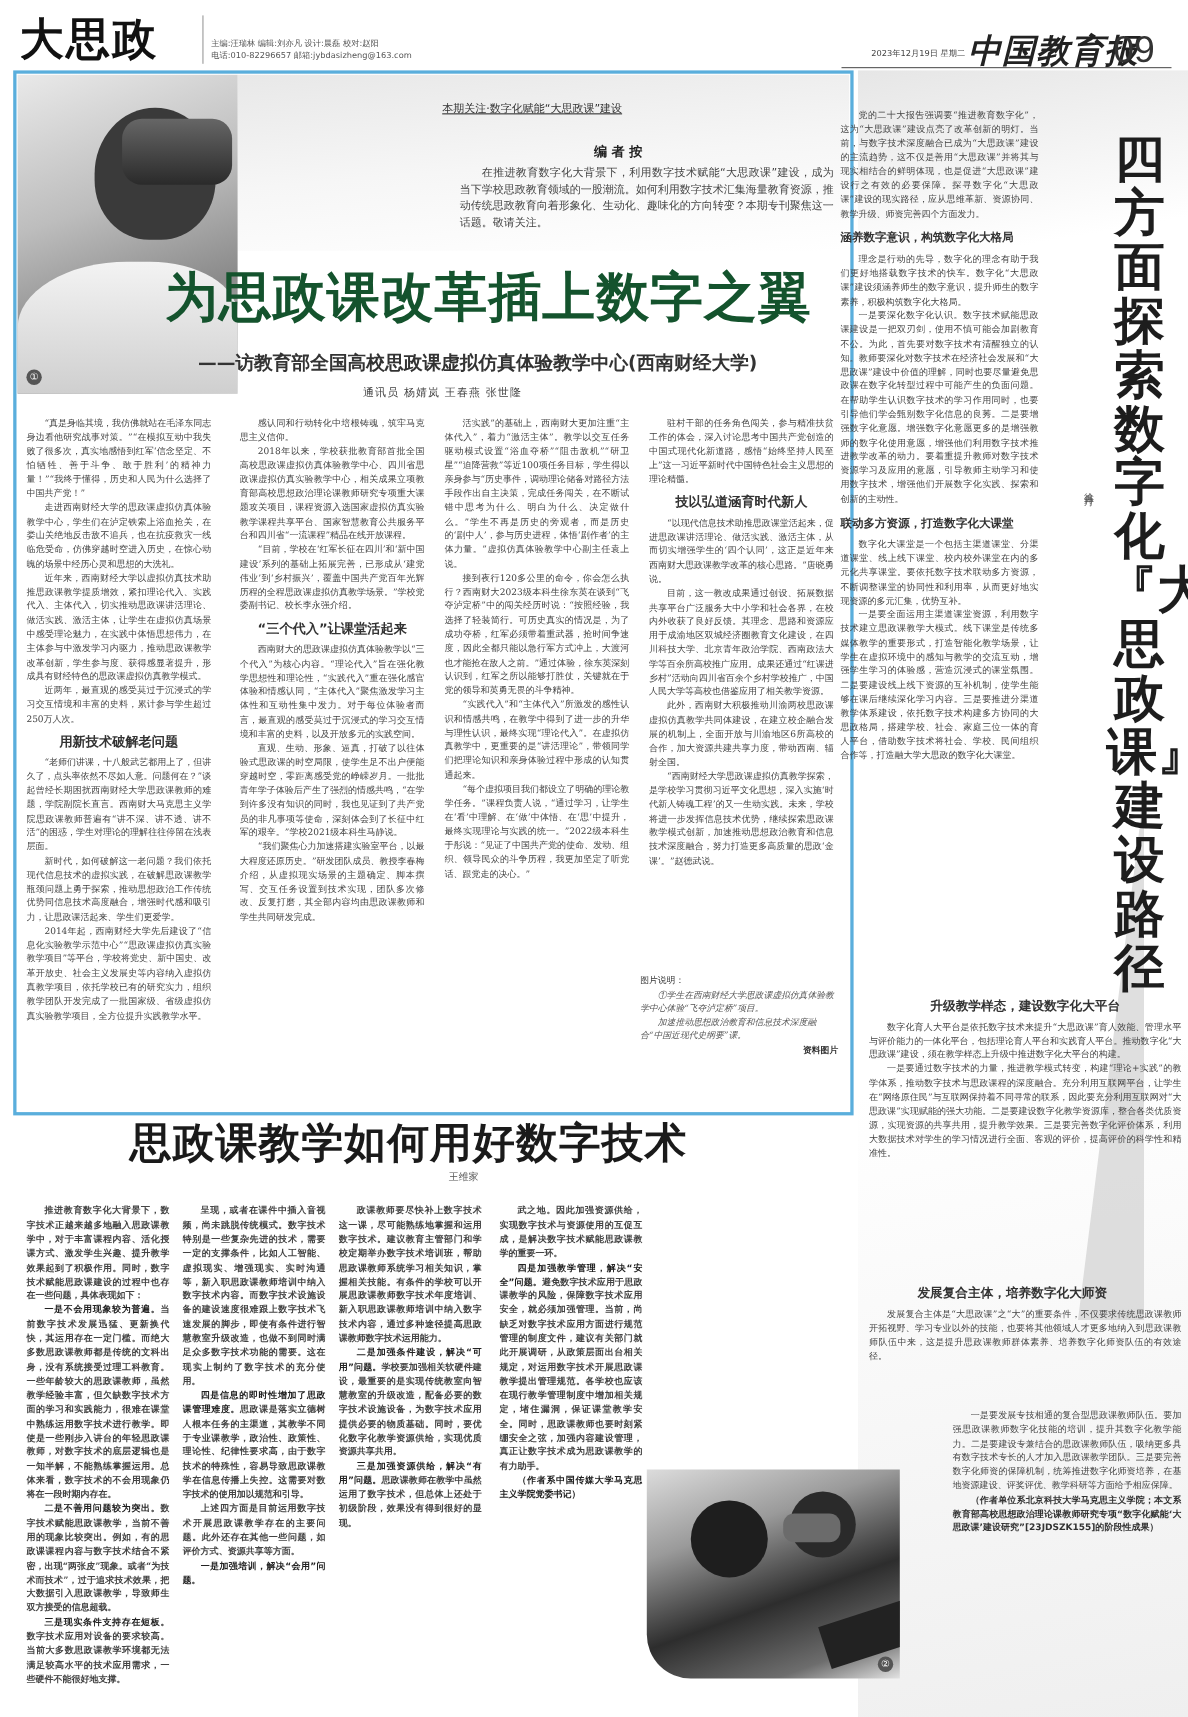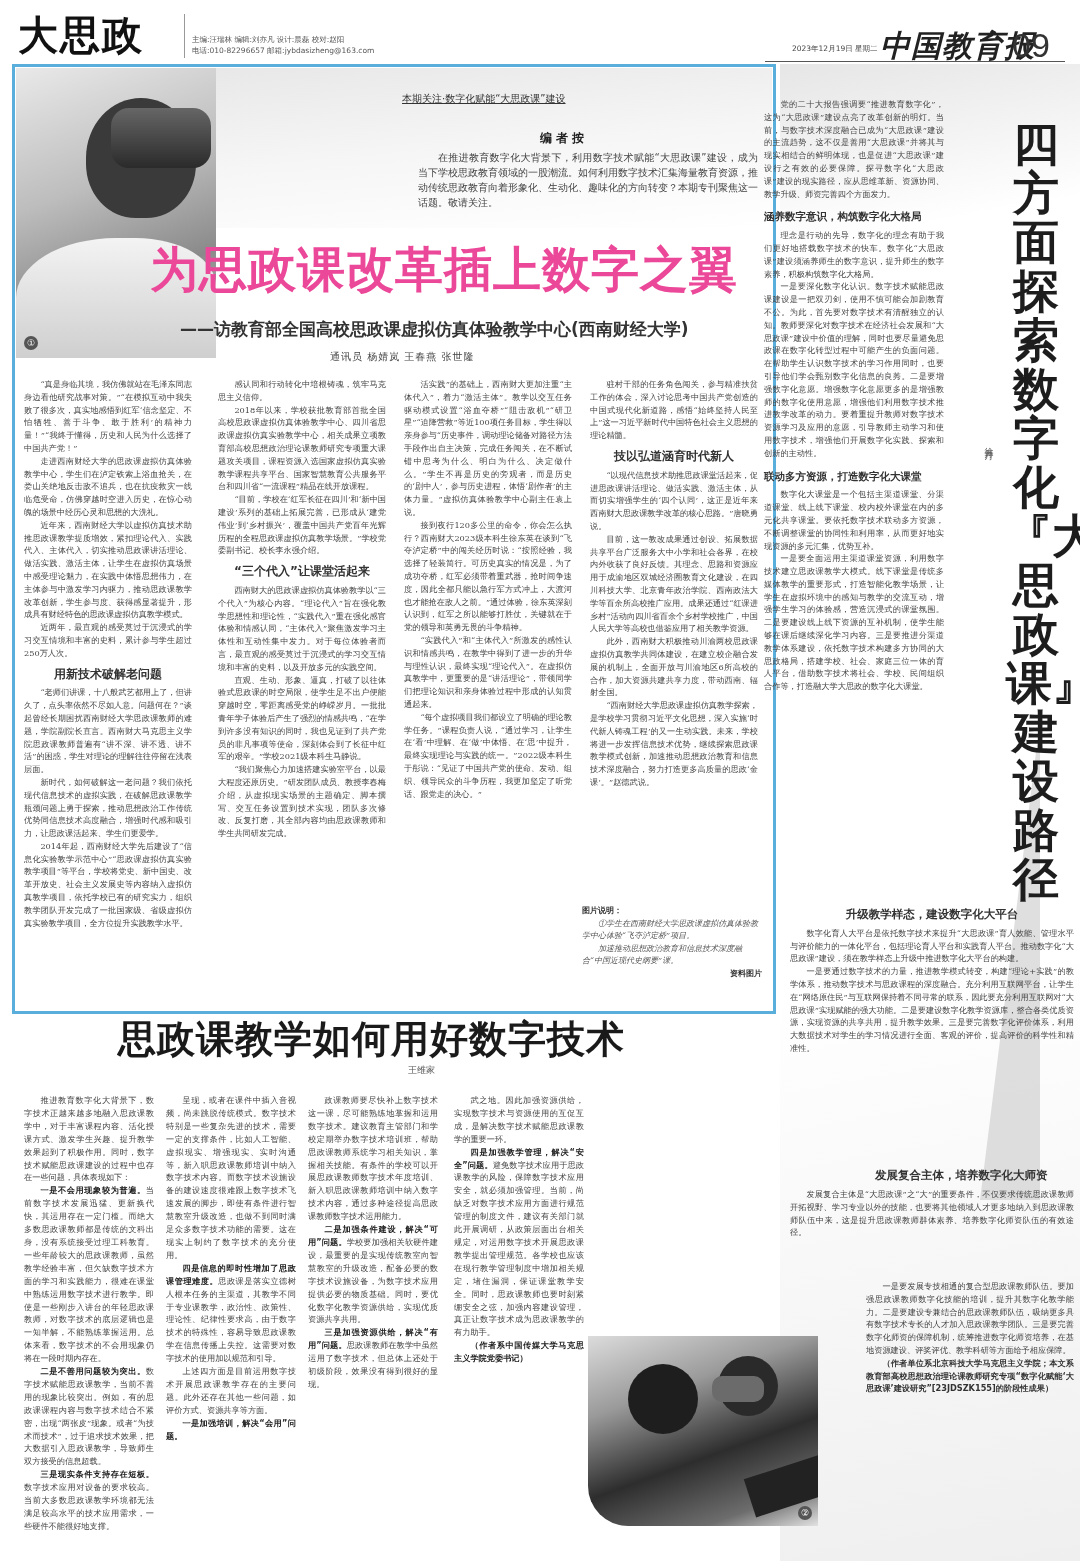--- a/index.html
+++ b/index.html
@@ -22,57 +22,57 @@
   .photo-vr .head { position: absolute; left: 70px; top: 30px; width: 110px; height: 120px; border-radius: 50% 50% 45% 45%; background: #3a3a3a; }
   .photo-vr .headset { position: absolute; left: 95px; top: 40px; width: 100px; height: 60px; border-radius: 18px; background: linear-gradient(#666,#2a2a2a); }
   .photo-vr .shirt { position: absolute; left: 0; top: 170px; width: 200px; height: 120px; background: linear-gradient(180deg,#f3f3f3,#cfcfcf); border-radius: 50% 40% 0 0; }
   .photo-num { position: absolute; left: 8px; bottom: 8px; width: 14px; height: 14px; border-radius: 50%; background: #555; color: #fff; font-size: 9px; text-align: center; line-height: 14px; font-family: "DejaVu Sans", sans-serif; }
   .photo-top-bg { position: absolute; left: 216px; top: 68px; width: 556px; height: 160px; background: linear-gradient(175deg,#e8e8e8 0%, #f6f6f6 50%, #ffffff 100%); }
 
   .focus-label { position: absolute; left: 402px; top: 92px; font-family: "DejaVu Sans", sans-serif; font-size: 10px; font-weight: normal; color: #333; text-decoration: underline; }
   .editor-title { position: absolute; left: 540px; top: 130px; font-family: "DejaVu Sans", sans-serif; font-weight: bold; font-size: 12px; letter-spacing: 4px; color: #222; }
   .editor-text { position: absolute; left: 418px; top: 150px; width: 340px; font-family: "DejaVu Sans", sans-serif; font-size: 10px; line-height: 15px; color: #444; text-indent: 2em; text-align: justify; }
 
-  .headline { position: absolute; left: 150px; top: 238px; font-family: "DejaVu Sans", sans-serif; font-weight: bold; font-size: 48px; color: #ec4899; letter-spacing: 1px; }
+  .headline { position: absolute; left: 150px; top: 238px; font-family: "DejaVu Sans", sans-serif; font-weight: bold; font-size: 48px; color: #14532d; letter-spacing: 1px; }
   .subhead { position: absolute; left: 180px; top: 318px; font-family: "DejaVu Sans", sans-serif; font-size: 17px; color: #333; }
   .byline { position: absolute; left: 330px; top: 350px; font-size: 10px; color: #444; letter-spacing: 1px; }
 
   .cols { position: absolute; font-size: 8.2px; line-height: 12.8px; color: #444; text-align: justify; }
   .cols p { text-indent: 2em; }
   .cols h4 { font-family: "DejaVu Sans", sans-serif; font-size: 12px; font-weight: bold; color: #333; text-align: center; margin: 8px 0 6px; }
   .col-a { left: 24px; top: 378px; width: 168px; height: 625px; overflow: hidden; }
   .col-b { left: 218px; top: 378px; width: 168px; height: 625px; overflow: hidden; }
   .col-c { left: 404px; top: 378px; width: 168px; height: 625px; overflow: hidden; }
   .col-d { left: 590px; top: 378px; width: 168px; height: 500px; overflow: hidden; }
   .caption { position: absolute; left: 582px; top: 886px; width: 180px; font-size: 8px; line-height: 12.5px; color: #555; }
-  .caption .cap-title { font-family: "DejaVu Sans", sans-serif; font-weight: bold; color: #333; margin-top: 19px; }
+  .caption .cap-title { font-family: "DejaVu Sans", sans-serif; font-weight: normal; color: #333; }
   .caption p { text-indent: 2em; font-style: italic; }
   .caption .credit { text-align: right; font-family: "DejaVu Sans", sans-serif; font-weight: bold; color: #333; font-style: normal; }
 
   
   .right-bg { position: absolute; left: 780px; top: 64px; width: 300px; height: 1497px; background: linear-gradient(170deg,#e6e6e6 0%, #ffffff 12%, #ffffff 60%, #efefef 100%); }
   .right-text { position: absolute; left: 764px; top: 98px; width: 180px; font-size: 8.2px; line-height: 12.8px; color: #444; text-align: justify; }
   .right-text p { text-indent: 2em; }
   .right-text h4 { font-family: "DejaVu Sans", sans-serif; font-size: 10.5px; font-weight: bold; color: #333; margin: 10px 0 6px; }
   .vertical-title { position: absolute; left: 1006px; top: 120px; width: 60px; font-family: "DejaVu Sans", sans-serif; font-weight: bold; font-size: 46px; line-height: 49px; color: #1d1d1d; text-align: center; word-break: break-all; }
   .v-author { position: absolute; left: 982px; top: 440px; writing-mode: vertical-rl; font-size: 9px; color: #555; letter-spacing: 2px; }
   .grey-wedge { position: absolute; left: 980px; top: 720px; width: 0; height: 0; border-left: 60px solid transparent; border-bottom: 480px solid #c9c9c9; opacity: .6; }
   .right-lower { position: absolute; left: 790px; top: 904px; width: 284px; font-size: 8.2px; line-height: 12.8px; color: #444; text-align: justify; }
   .right-lower p { text-indent: 2em; }
   .right-lower h4 { font-family: "DejaVu Sans", sans-serif; font-size: 11.5px; font-weight: bold; color: #333; text-align: center; margin: 4px 0 6px; }
   .right-bottom { position: absolute; left: 866px; top: 1196px; width: 208px; font-size: 8.2px; line-height: 12.8px; color: #444; text-align: justify; }
   .right-bottom p { text-indent: 2em; }
   .right-bottom .note { font-family: "DejaVu Sans", sans-serif; font-weight: bold; color: #333; }
-  .right-h-complex { position: absolute; left: 834px; top: 1168px; font-family: "DejaVu Sans", sans-serif; font-size: 11.5px; font-weight: bold; color: #333; margin-left: 41px; }
+  .right-h-complex { position: absolute; left: 834px; top: 1168px; font-family: "DejaVu Sans", sans-serif; font-size: 11.5px; font-weight: bold; color: #333; }
   .right-complex-intro { position: absolute; left: 790px; top: 1188px; width: 284px; font-size: 8.2px; line-height: 12.8px; color: #444; text-align: justify; }
 
   
   .bottom-title { position: absolute; left: 118px; top: 1014px; font-family: "DejaVu Sans", sans-serif; font-weight: bold; font-size: 38px; color: #1a1a1a; letter-spacing: 1px; }
   .bottom-author { position: absolute; left: 408px; top: 1064px; font-size: 9px; color: #555; }
-  .bcol { position: absolute; top: 1094px; width: 130px; height: 460px; overflow: hidden; font-size: 8.2px; line-height: 12.9px; color: #444; text-align: justify; }
+  .bcol { position: absolute; top: 1094px; width: 130px; height: 460px; overflow: hidden; font-size: 8.2px; line-height: 12.9px; color: #444; text-align: justify; font-weight: bold; }
   .bcol p { text-indent: 2em; }
   .bcol b { font-family: "DejaVu Sans", sans-serif; color: #222; }
   .b1 { left: 24px; } .b2 { left: 166px; } .b3 { left: 308px; } .b4 { left: 454px; }
   .photo-students { position: absolute; left: 588px; top: 1336px; width: 230px; height: 190px; border-radius: 0 0 0 40px; background: linear-gradient(160deg,#dcdcdc 0%, #9a9a9a 30%, #2d2d2d 60%, #6d6d6d 85%, #e2e2e2 100%); overflow: hidden; }
   .photo-students .p1 { position: absolute; left: 40px; top: 28px; width: 70px; height: 70px; border-radius: 50%; background: #1e1e1e; }
   .photo-students .p2 { position: absolute; left: 130px; top: 20px; width: 60px; height: 60px; border-radius: 50%; background: #2a2a2a; }
   .photo-students .vr2 { position: absolute; left: 124px; top: 40px; width: 52px; height: 26px; border-radius: 10px; background: #6b6b6b; }
   .photo-students .kb { position: absolute; left: 160px; top: 130px; width: 80px; height: 40px; background: #222; transform: rotate(-18deg); }
   .photo-students .photo-num { left: auto; right: 6px; bottom: 6px; }
 </style>

